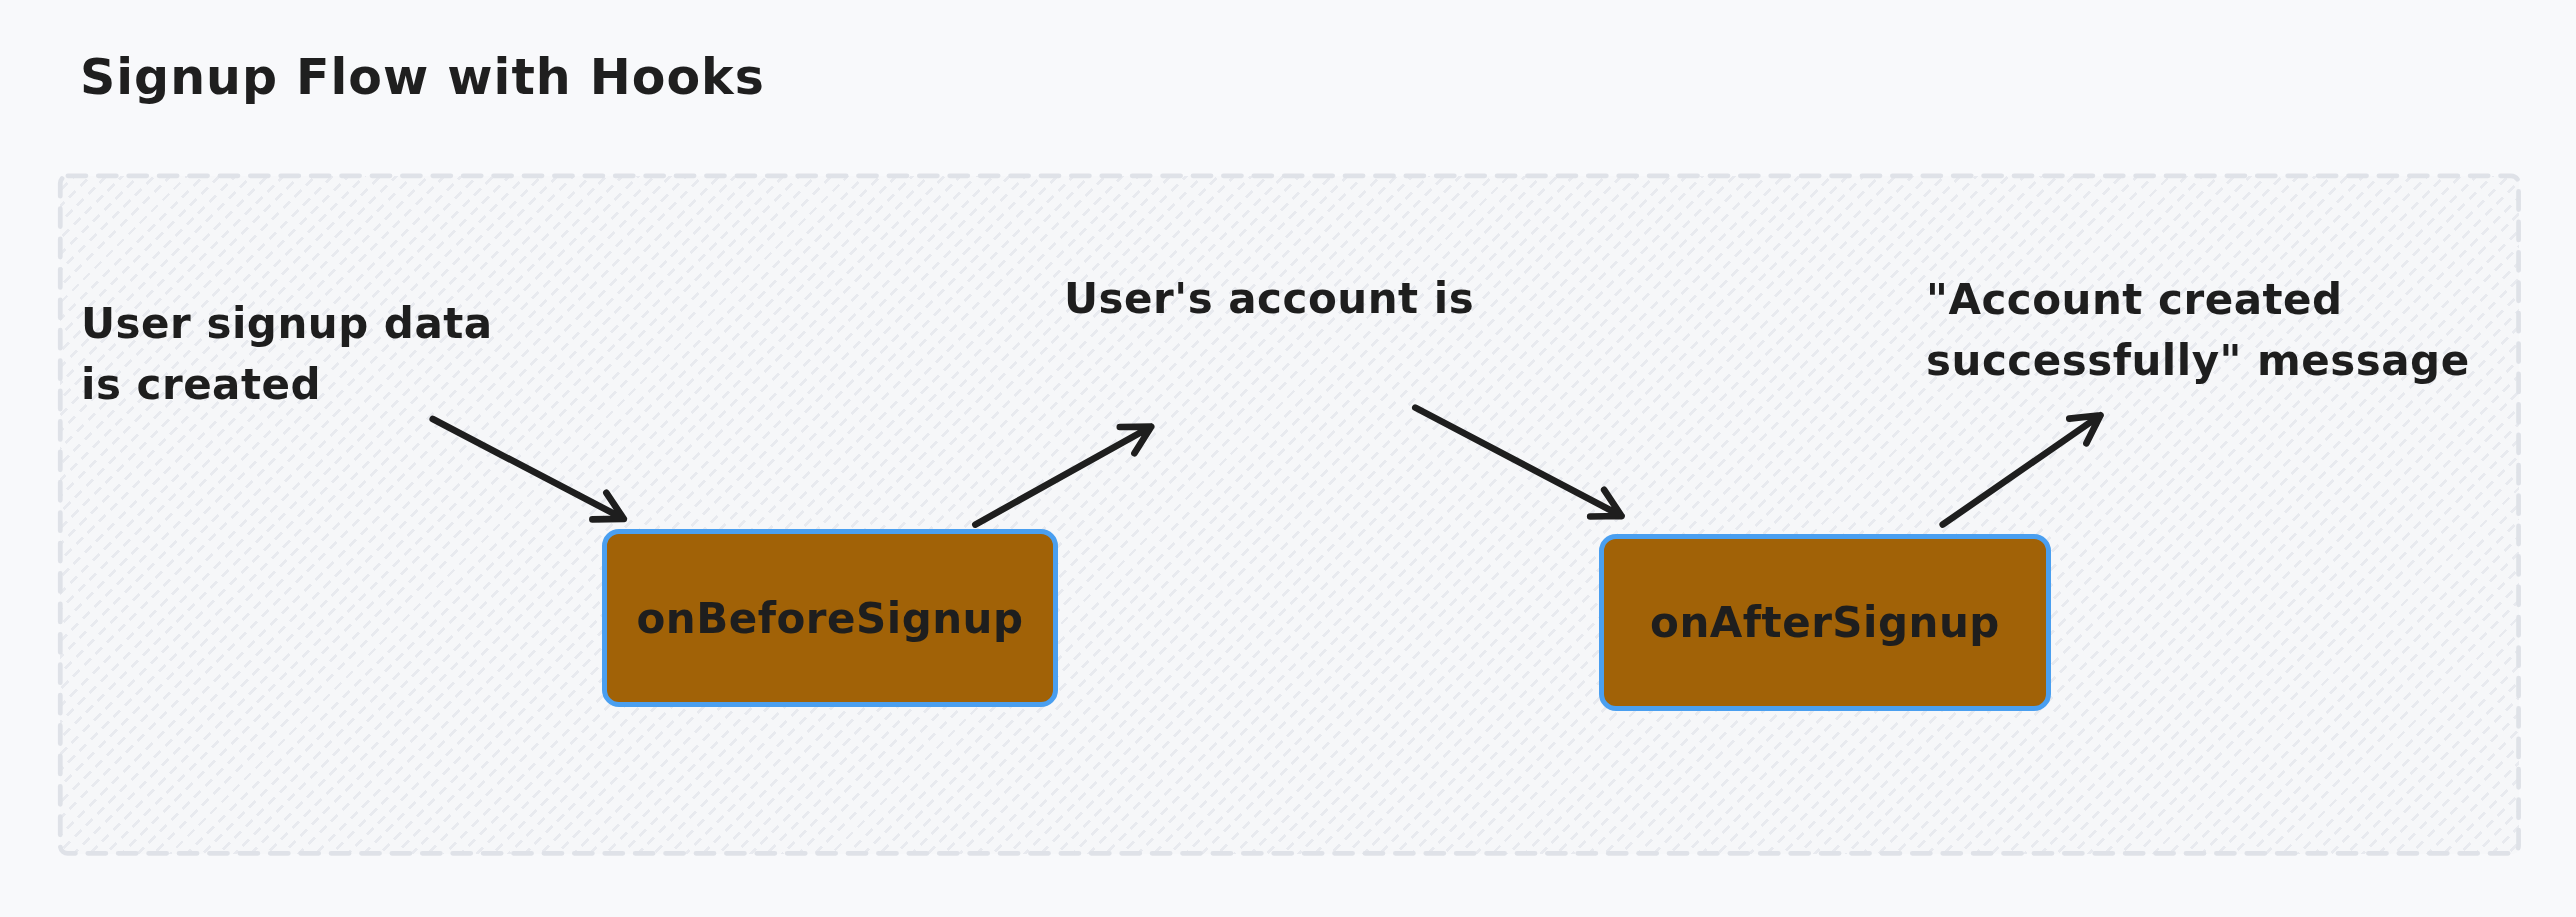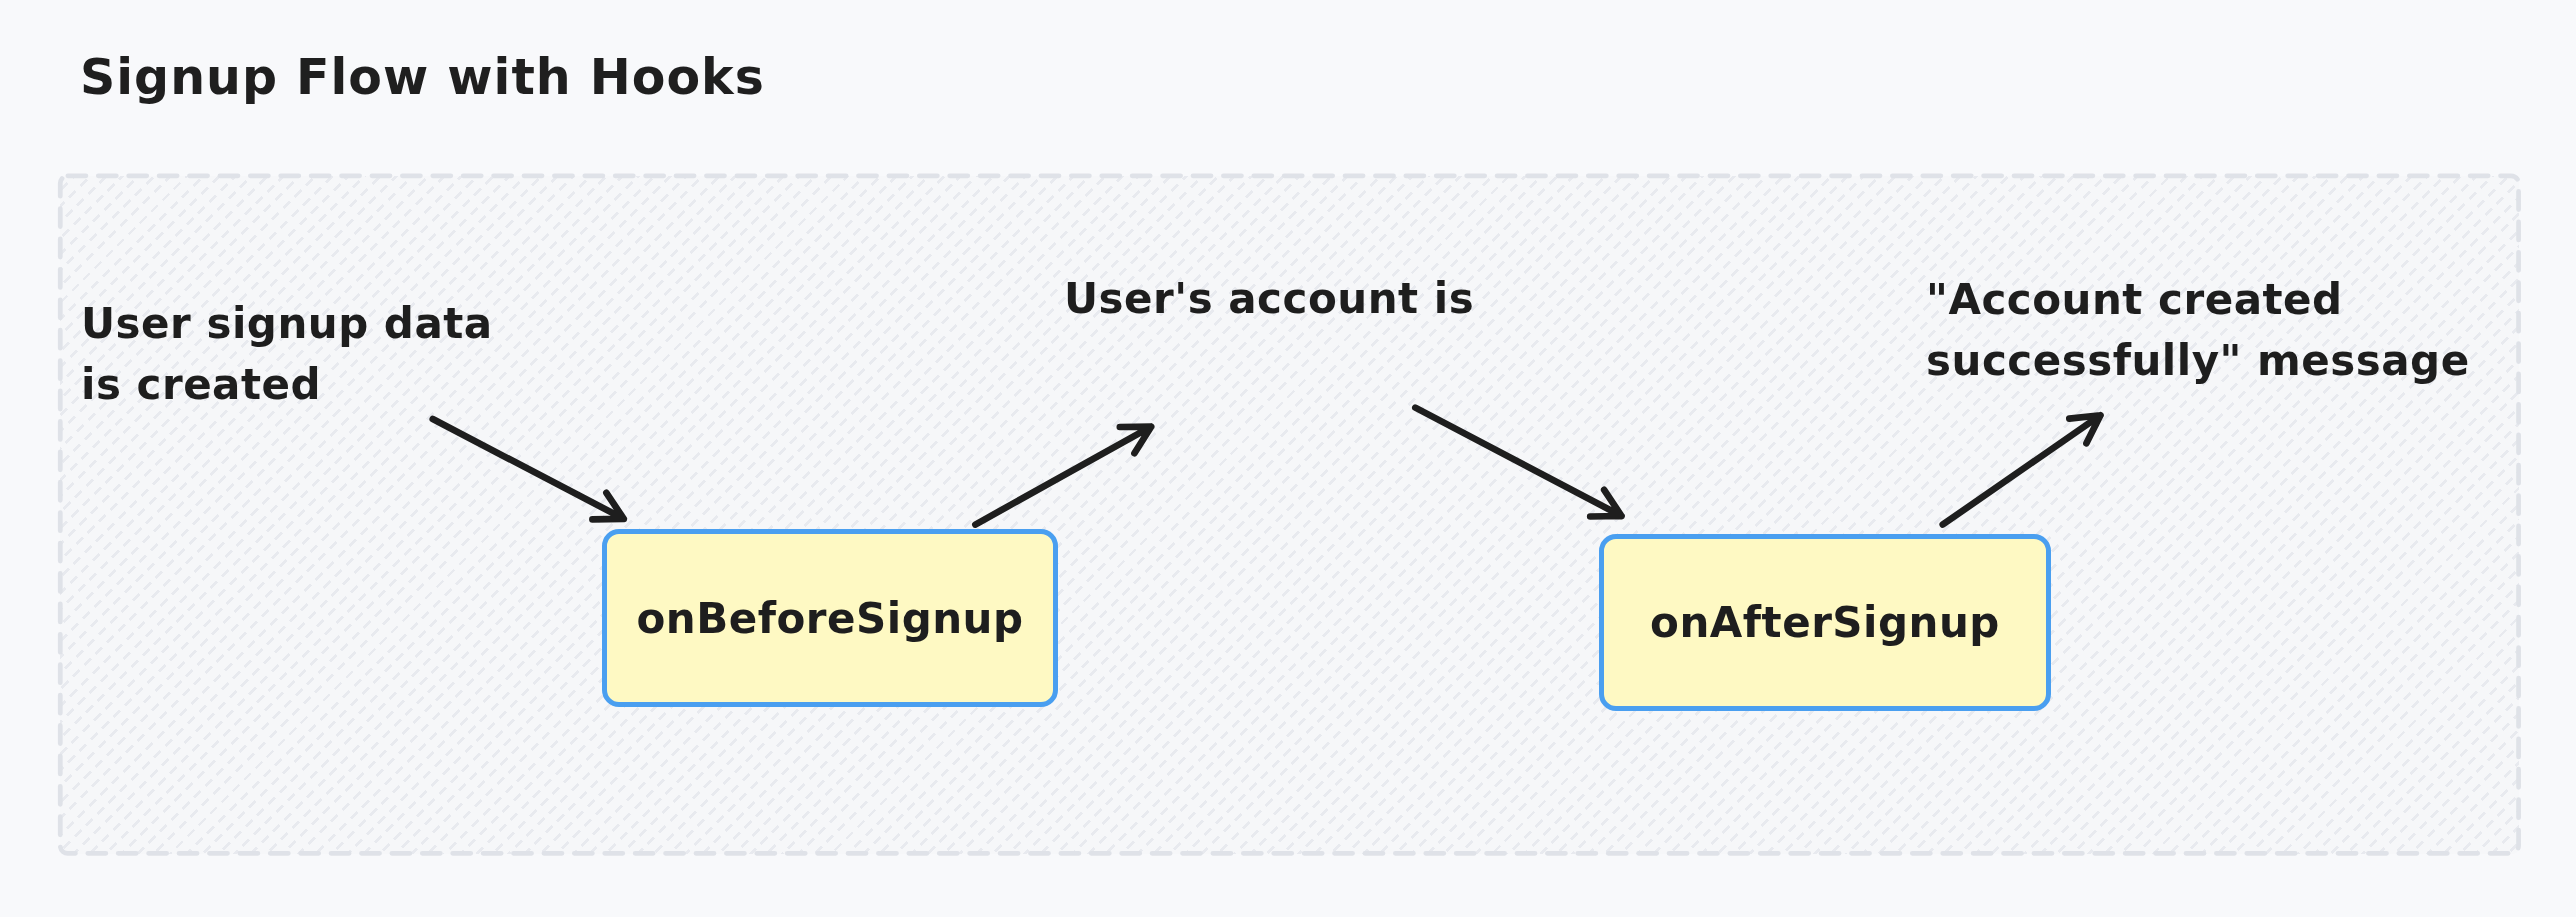--- a/index.html
+++ b/index.html
@@ -46,21 +46,21 @@
     font-size: 42px;
     font-weight: 700;
     line-height: 61px;
     color: #1e1e1e;
     letter-spacing: 0.5px;
   }
   .node {
     position: absolute;
     z-index: 3;
     box-sizing: border-box;
-    background: #fef9c3;
+    background: #a16207;
     border: 5.7px solid #4a9ff0;
     border-radius: 17px;
     display: flex;
     align-items: center;
     justify-content: center;
     font-size: 42px;
     font-weight: 700;
     color: #1e1e1e;
     letter-spacing: 0.5px;
   }

